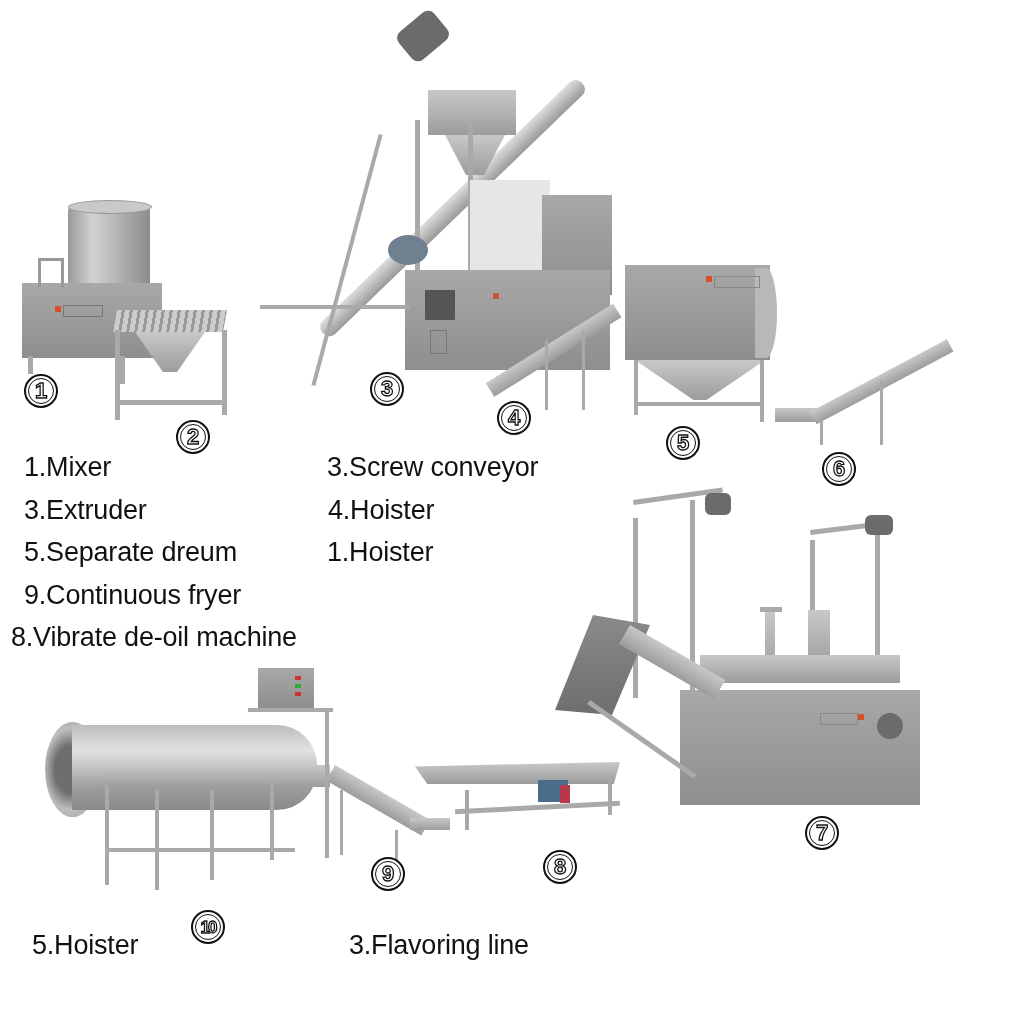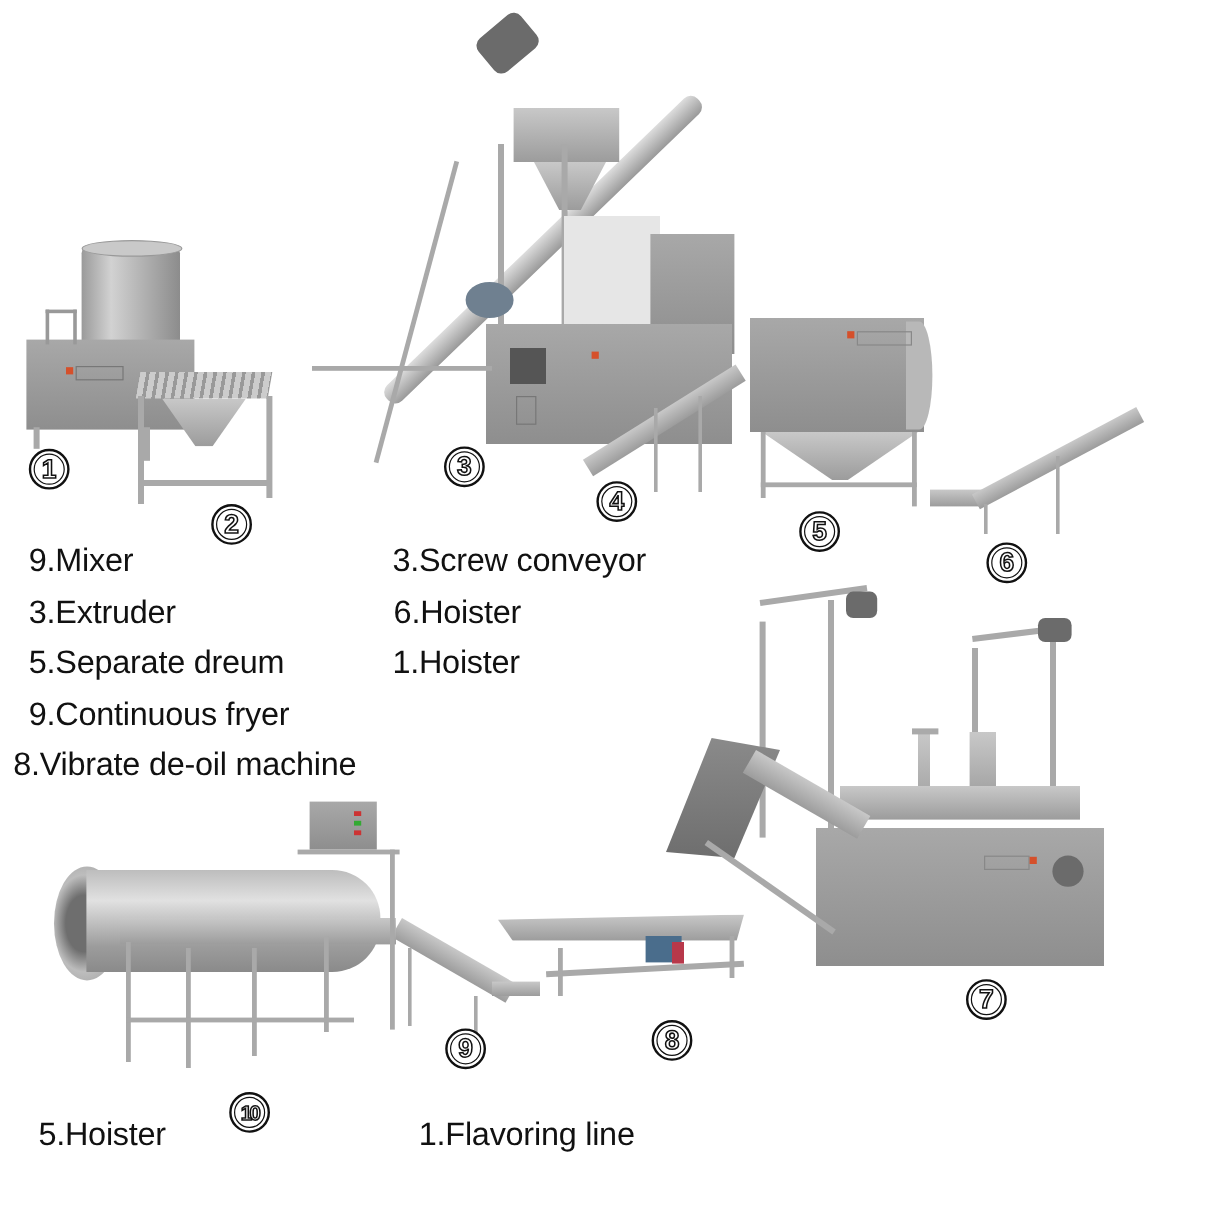--- a/index.html
+++ b/index.html
@@ -159,22 +159,22 @@
 <div class="circ" style="left:543px;top:850px;">
     <span>8</span>
   </div>
 <div class="circ" style="left:371px;top:857px;">
     <span>9</span>
   </div>
 <div class="circ small" style="left:191px;top:910px;">
     <span>10</span>
   </div>
 
-<div class="legend" style="left:24px;top:452px;">9.Mixer</div>
+<div class="legend" style="left:24px;top:452px;">1.Mixer</div>
 <div class="legend" style="left:327px;top:452px;">3.Screw conveyor</div>
 <div class="legend" style="left:24px;top:495px;">3.Extruder</div>
-<div class="legend" style="left:328px;top:495px;">6.Hoister</div>
+<div class="legend" style="left:328px;top:495px;">4.Hoister</div>
 <div class="legend" style="left:24px;top:537px;">5.Separate dreum</div>
 <div class="legend" style="left:327px;top:537px;">1.Hoister</div>
 <div class="legend" style="left:24px;top:580px;">9.Continuous fryer</div>
 <div class="legend" style="left:11px;top:622px;">8.Vibrate de-oil machine</div>
 <div class="legend" style="left:32px;top:930px;">5.Hoister</div>
-<div class="legend" style="left:349px;top:930px;">1.Flavoring line</div>
+<div class="legend" style="left:349px;top:930px;">3.Flavoring line</div>
 
 </body></html>

